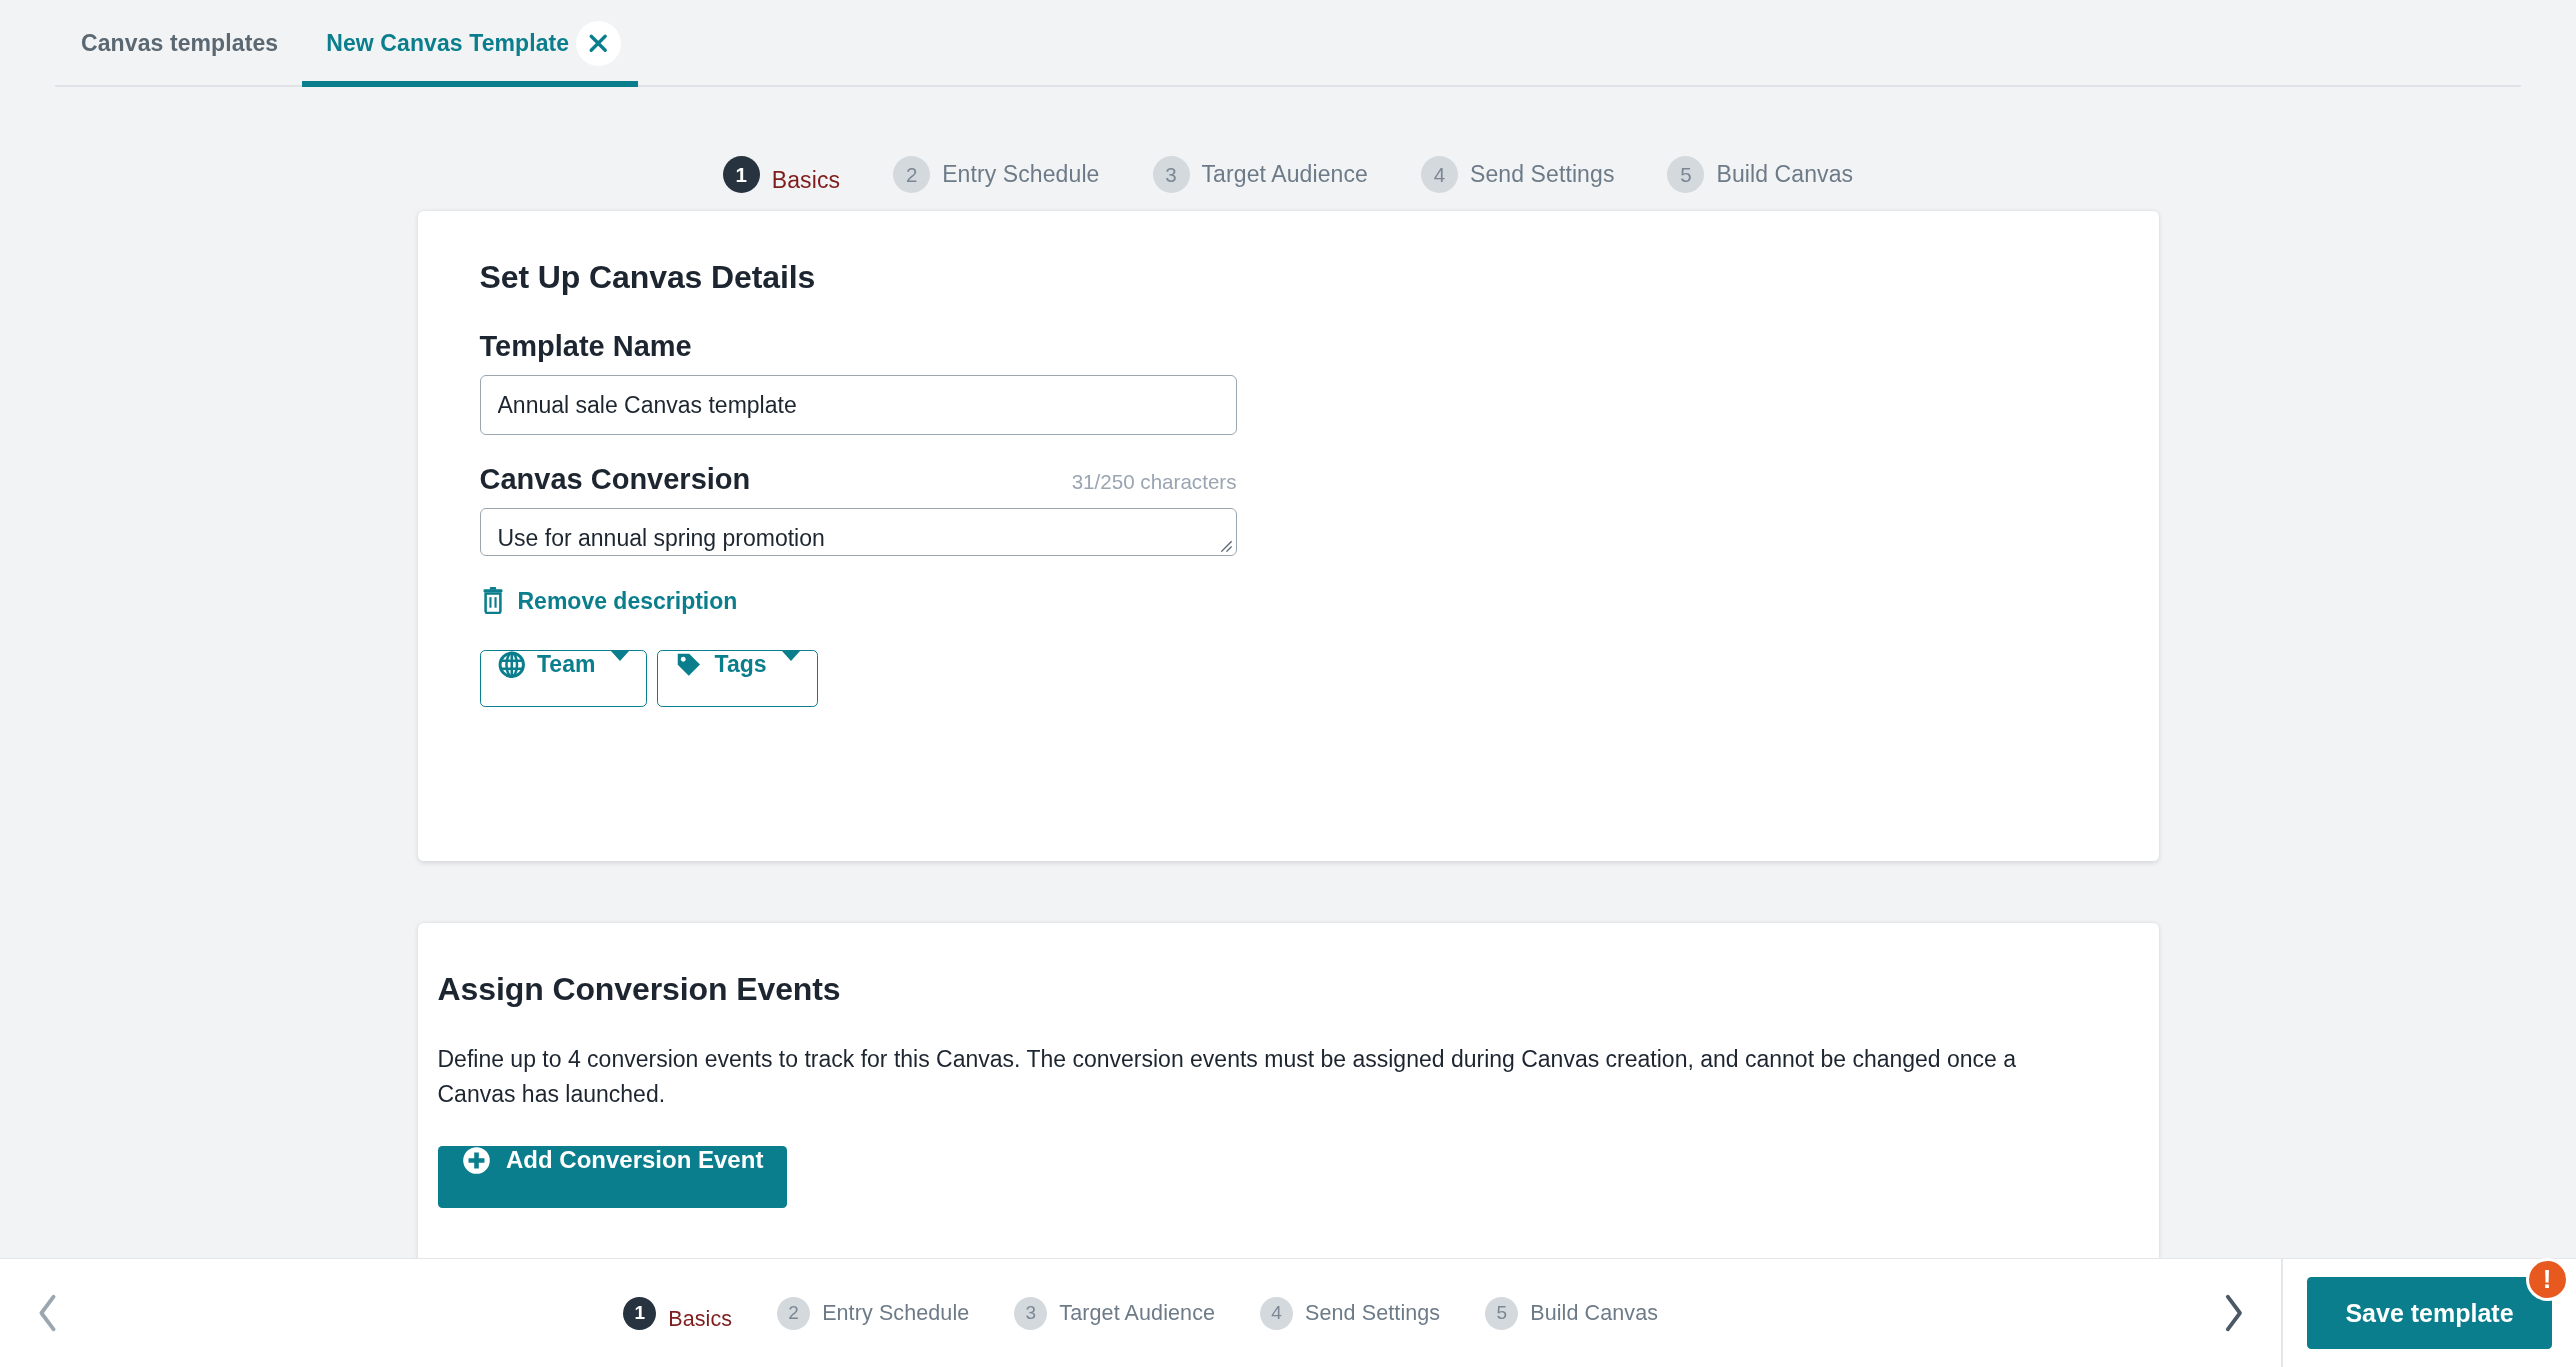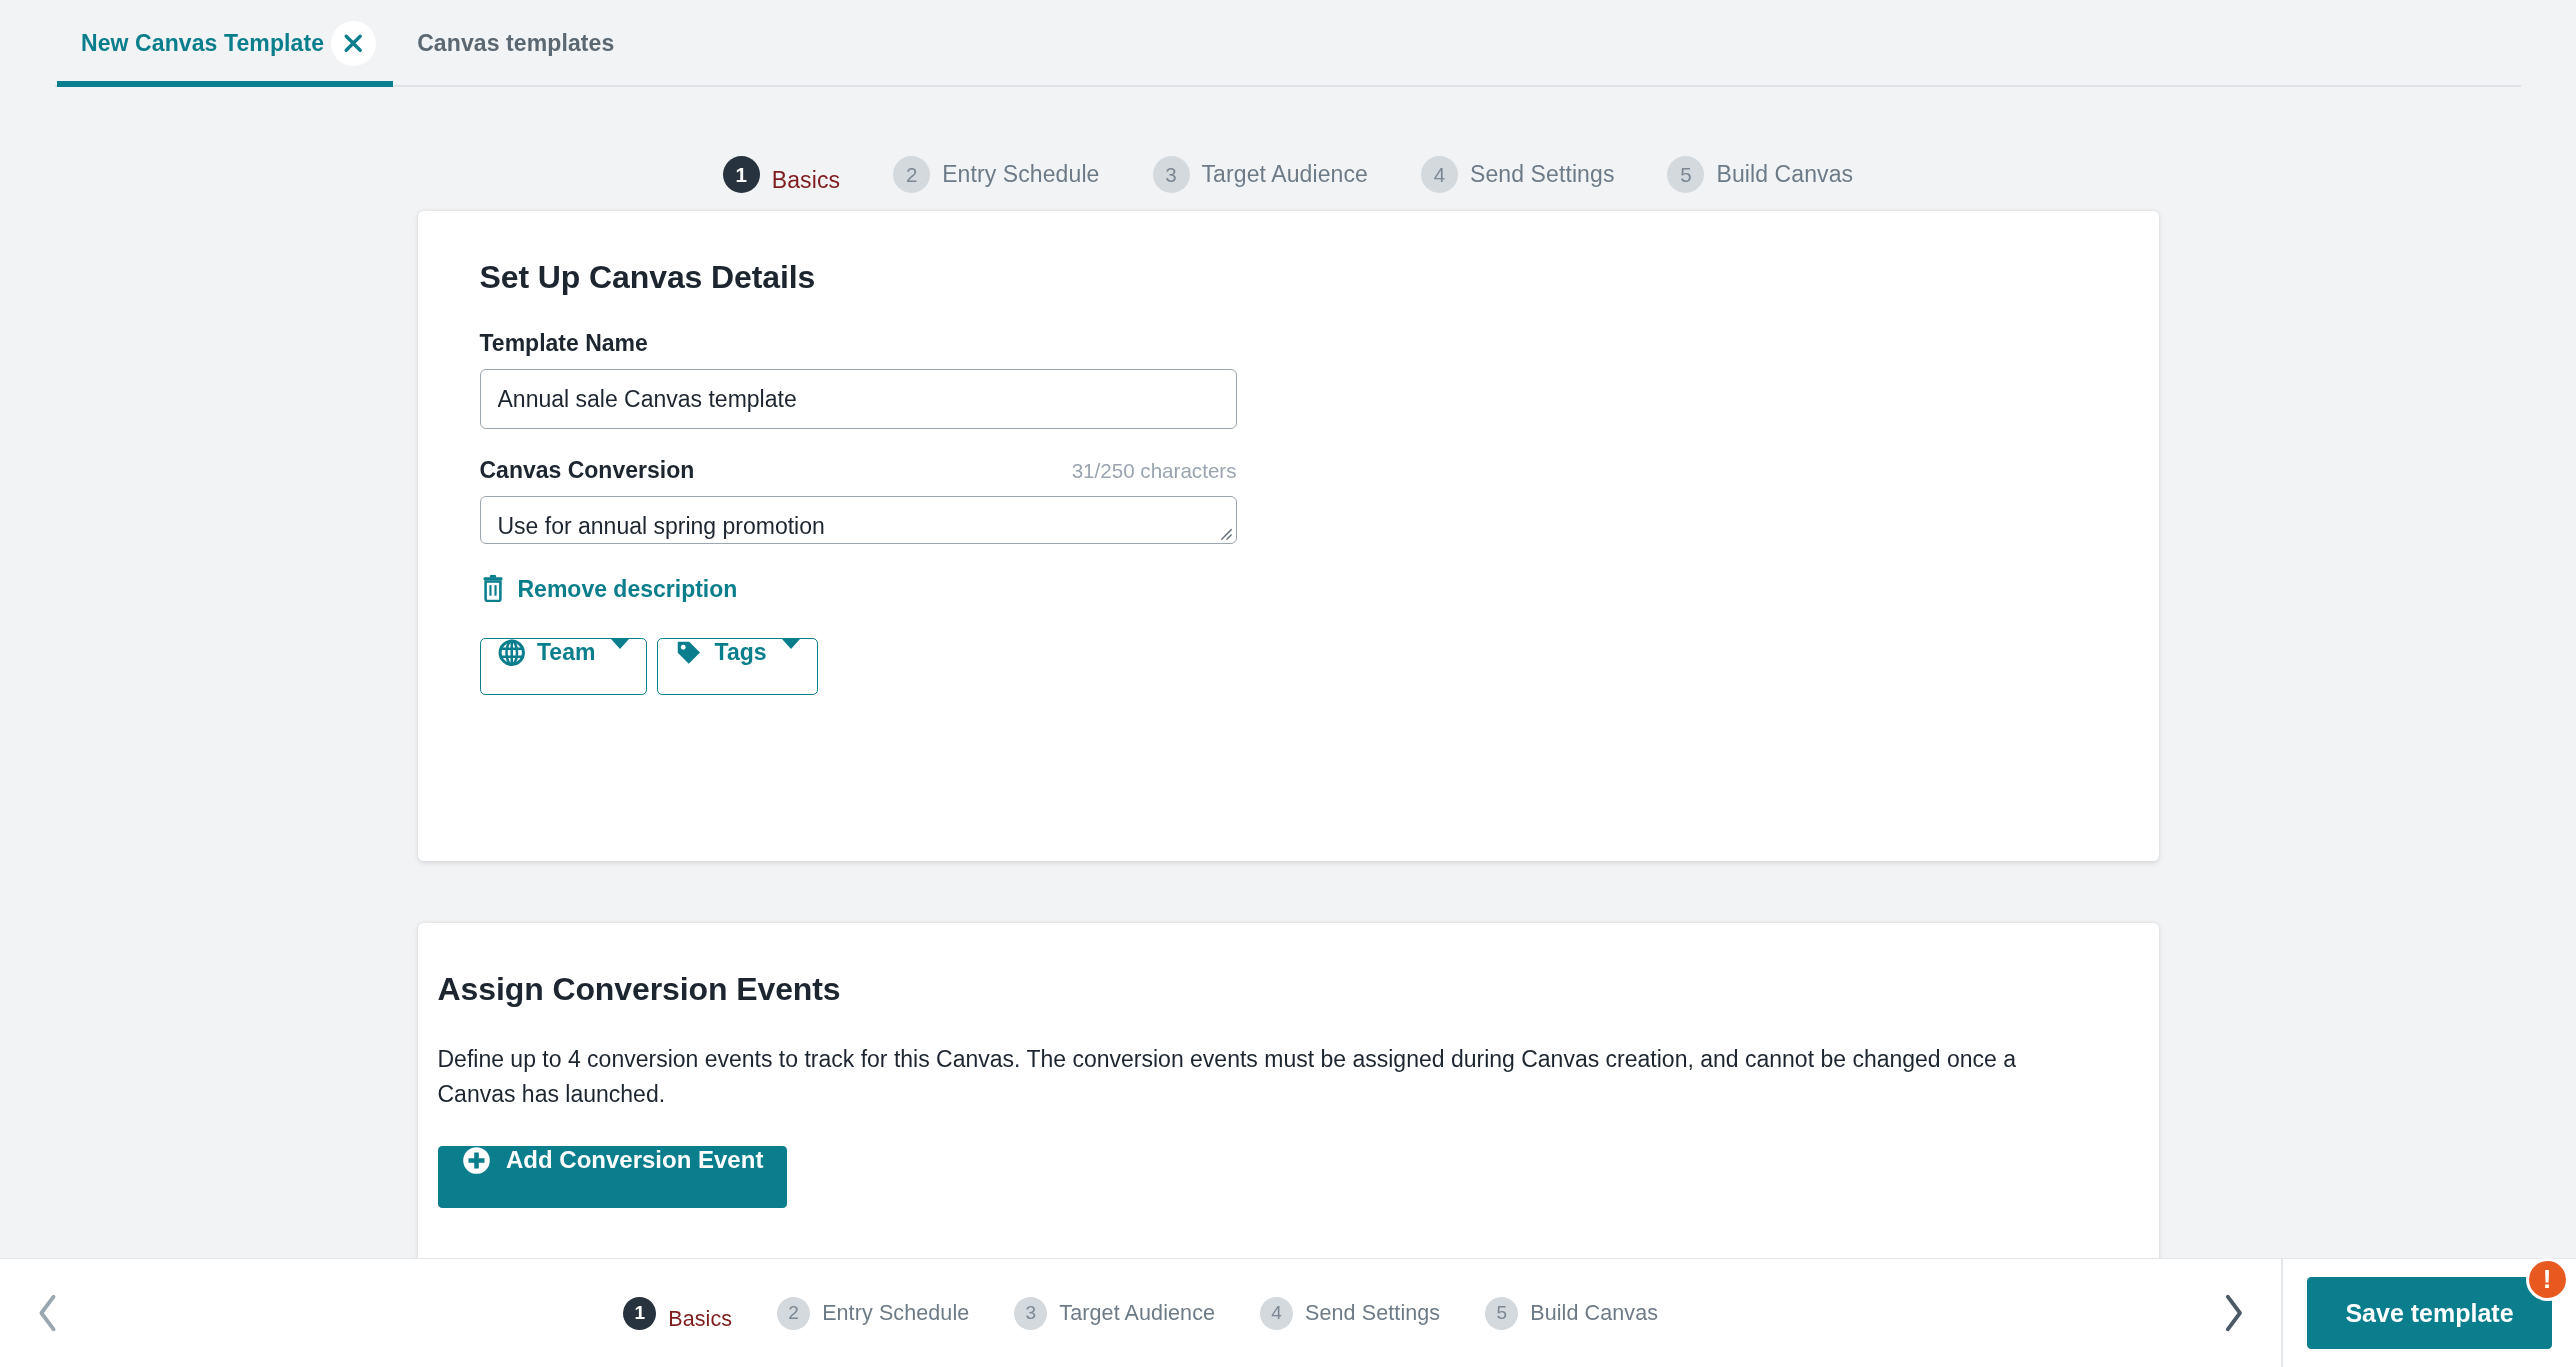--- a/index.html
+++ b/index.html
@@ -119,21 +119,21 @@
   }
 
   .field { width: 757px; }
   .field-label-row {
     display: flex;
     align-items: baseline;
     justify-content: space-between;
     margin-bottom: 12px;
   }
   .field-label {
-    font-size: 23px;
+    font-size: 29px;
     font-weight: 700;
     color: #1d2630;
   }
   .char-count {
     font-size: 20.6px;
     color: #9aa5b1;
   }
   .text-input, .text-area {
     width: 757px;
     border: 1.7px solid #9aa6b0;
@@ -279,30 +279,30 @@
     font-size: 26px;
     font-weight: 700;
     line-height: 36px;
     text-align: center;
   }
 </style>
 </head>
 <body>
 
 <div class="tabbar">
+  <div class="tab">
+    <span>Canvas templates</span>
+  </div>
   <div class="tab active">
     <span>New Canvas Template</span>
     <span class="tab-close">
       <svg width="22.4" height="22.4" viewBox="0 0 24 24" aria-hidden="true">
         <path d="M4.5 4.5 L19.5 19.5 M19.5 4.5 L4.5 19.5" stroke="#0a7e8c" stroke-width="3.6" stroke-linecap="round"></path>
       </svg>
     </span>
-  </div>
-  <div class="tab">
-    <span>Canvas templates</span>
   </div>
 </div>
 
 <div class="content">
   <div class="content-inner">
 
     <div class="stepper-top">
       <div class="step current">
         <span class="step-num">1</span>
         <span class="step-label">Basics</span>

